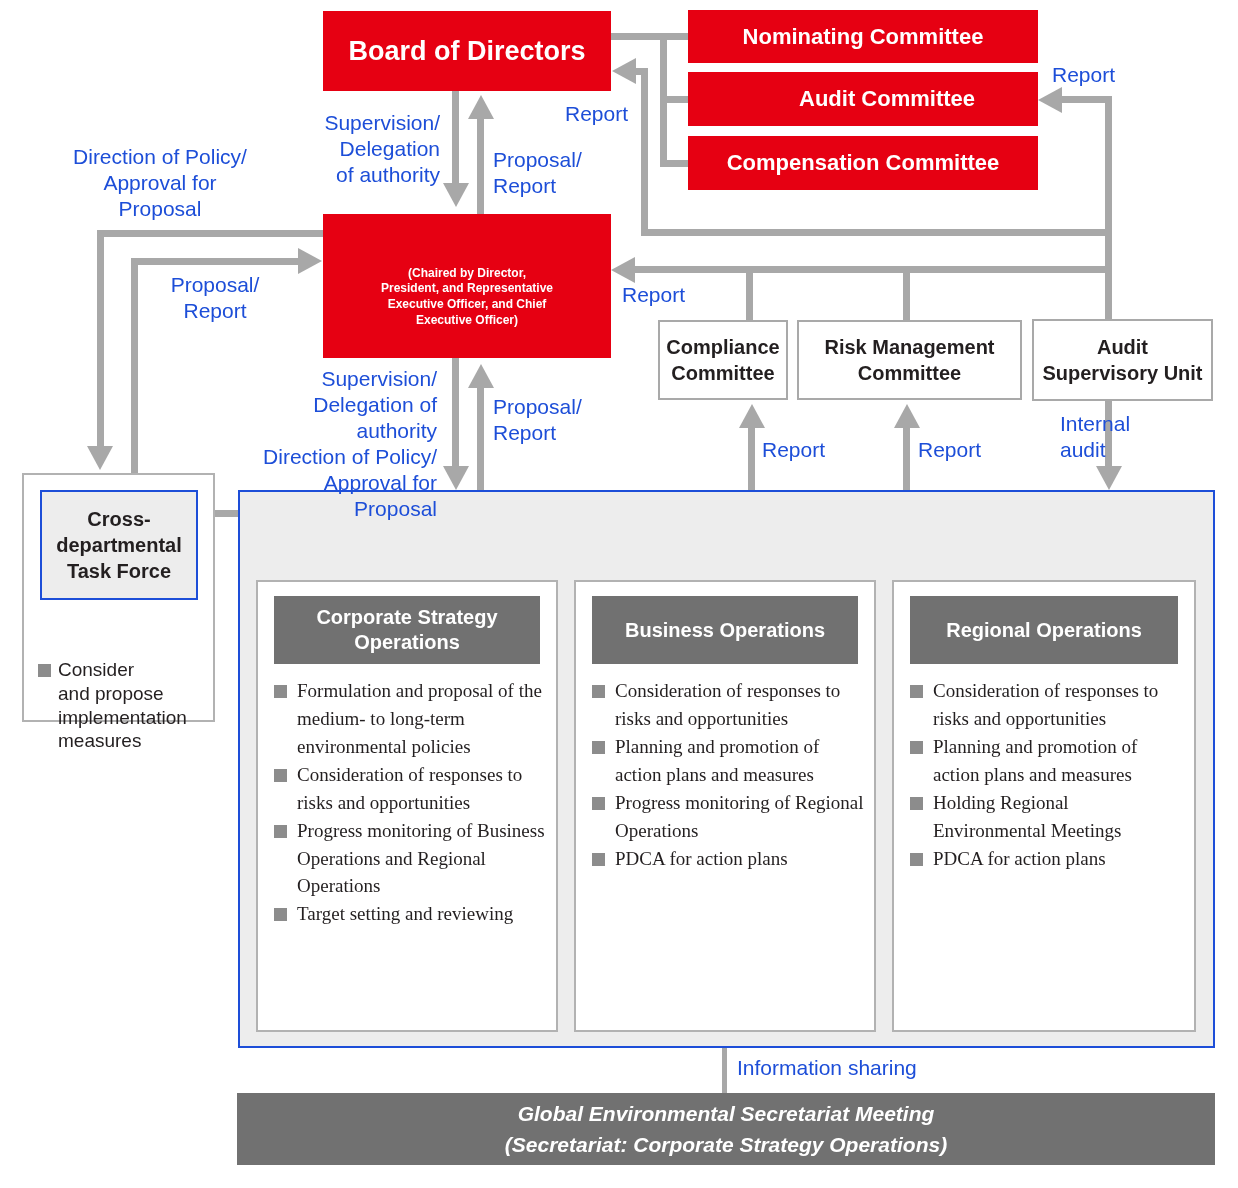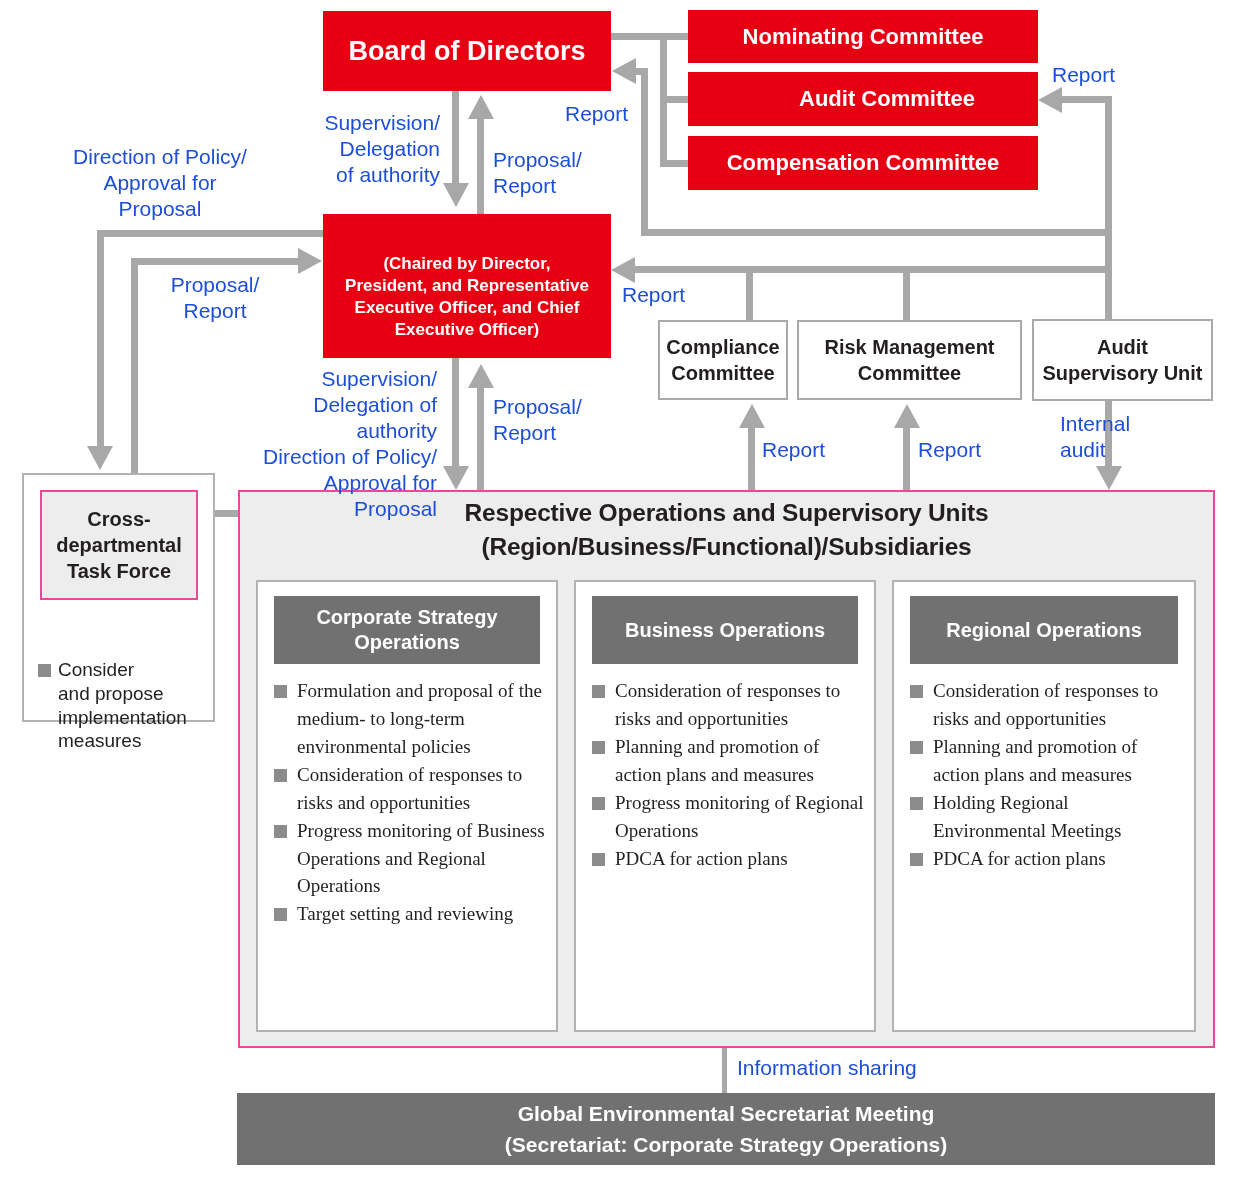--- a/index.html
+++ b/index.html
@@ -16,21 +16,21 @@
     box-sizing:border-box;
   }
   
   .wbox {
     position:absolute; background:#ffffff; border:2px solid #a9a9a9;
     display:flex; align-items:center; justify-content:center; text-align:center;
     font-weight:bold; font-size:20px; line-height:1.3; color:#231f20;
     box-sizing:border-box;
   }
   .gpanel {
-    position:absolute; background:#ededed; border:2px solid #ec4899; box-sizing:border-box;
+    position:absolute; background:#ededed; border:2px solid #1d4ed8; box-sizing:border-box;
   }
   .card {
     position:absolute; background:#ffffff; border:2px solid #b2b2b2; box-sizing:border-box;
   }
   .card-header {
     margin:14px 16px 0 16px; background:#717171; color:#ffffff; font-weight:bold;
     font-size:20px; line-height:1.25; height:68px; display:flex; align-items:center;
     justify-content:center; text-align:center;
   }
   .bullets { list-style:none; margin:13px 10px 0 16px; padding:0; font-size:19px; line-height:1.47;font-family:Liberation Serif, serif; }
@@ -51,21 +51,21 @@
   .tri-down  { border-left:13px solid transparent; border-right:13px solid transparent; border-top:24px solid #a8a8a8; }
   
   .lab { position:absolute; font-size:21px; line-height:1.24; color:#1d4ed8; }
   .panel-title {
     position:absolute; left:238px; top:496px; width:977px; text-align:center;
     font-weight:bold; font-size:24.5px; line-height:1.38; letter-spacing:-0.2px;
   }
   .secretariat {
     position:absolute; left:237px; top:1093px; width:978px; height:72px;
     background:#717171; color:#ffffff; font-weight:bold; font-size:21px; line-height:1.5;
-    display:flex; align-items:center; justify-content:center; text-align:center;
+    display:flex; align-items:center; justify-content:center; text-align:center;font-style:italic;
   }
 </style>
 </head>
 <body>
 
 <div id="stage">
 
   <div class="hline" style="left:611px; top:33px; width:77px; height:7px;"></div>
   <div class="vline" style="left:660px; top:33px; width:7px; height:134px;"></div>
   <div class="hline" style="left:660px; top:96px; width:28px; height:7px;"></div>
@@ -119,21 +119,21 @@
   <div class="rbox" style="left:323px; top:11px; width:288px; height:80px; font-size:27px;">
     <span>Board of Directors</span>
   </div>
   <div class="rbox" style="left:688px; top:72px; width:350px; height:54px; font-size:22px;padding-left:48px;">
     <span>Audit Committee</span>
   </div>
   <div class="rbox" style="left:688px; top:136px; width:350px; height:54px; font-size:22px;">
     <span>Compensation Committee</span>
   </div>
   <div class="rbox" style="left:323px; top:214px; width:288px; height:144px; flex-direction:column; padding-top:2px;">
-    <div class="pre" style="font-size:17px; line-height:1.3; margin-top:20px;">(Chaired by Director,
+    <div class="pre" style="font-size:12px; line-height:1.3; margin-top:20px;">(Chaired by Director,
 President, and Representative
 Executive Officer, and Chief
 Executive Officer)</div>
   </div>
 
   <div class="wbox pre" style="left:658px; top:320px; width:130px; height:80px;align-items:center;">
     <span class="pre">Compliance
 Committee</span>
   </div>
   <div class="wbox pre" style="left:797px; top:320px; width:225px; height:80px;">
@@ -150,22 +150,20 @@
     <span class="pre">Cross-
 departmental
 Task Force</span>
   </div>
   <div class="tf-bullet pre" style="left:38px; top:611px; width:168px;">Consider
 and propose
 implementation
 measures</div>
 
   <div class="gpanel" style="left:238px; top:490px; width:977px; height:558px;"></div>
-  <div class="panel-title pre">Respective Operations and Supervisory Units
-(Region/Business/Functional)/Subsidiaries</div>
 
   <div class="card" style="left:256px; top:580px; width:302px; height:452px;">
     <div class="card-header pre">Corporate Strategy
 Operations</div>
     <ul class="bullets">
       <li>Formulation and proposal of the medium- to long-term environmental policies</li>
       <li>Consideration of responses to risks and opportunities</li>
       <li>Progress monitoring of Business Operations and Regional Operations</li>
       <li>Target setting and reviewing</li>
     </ul>

